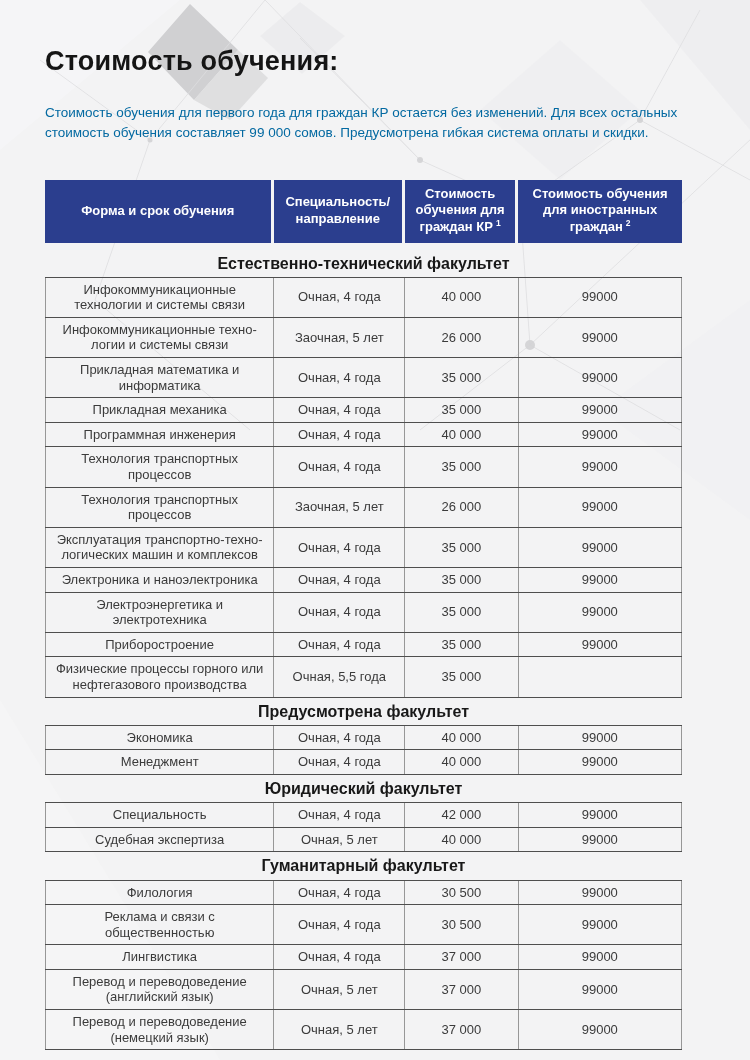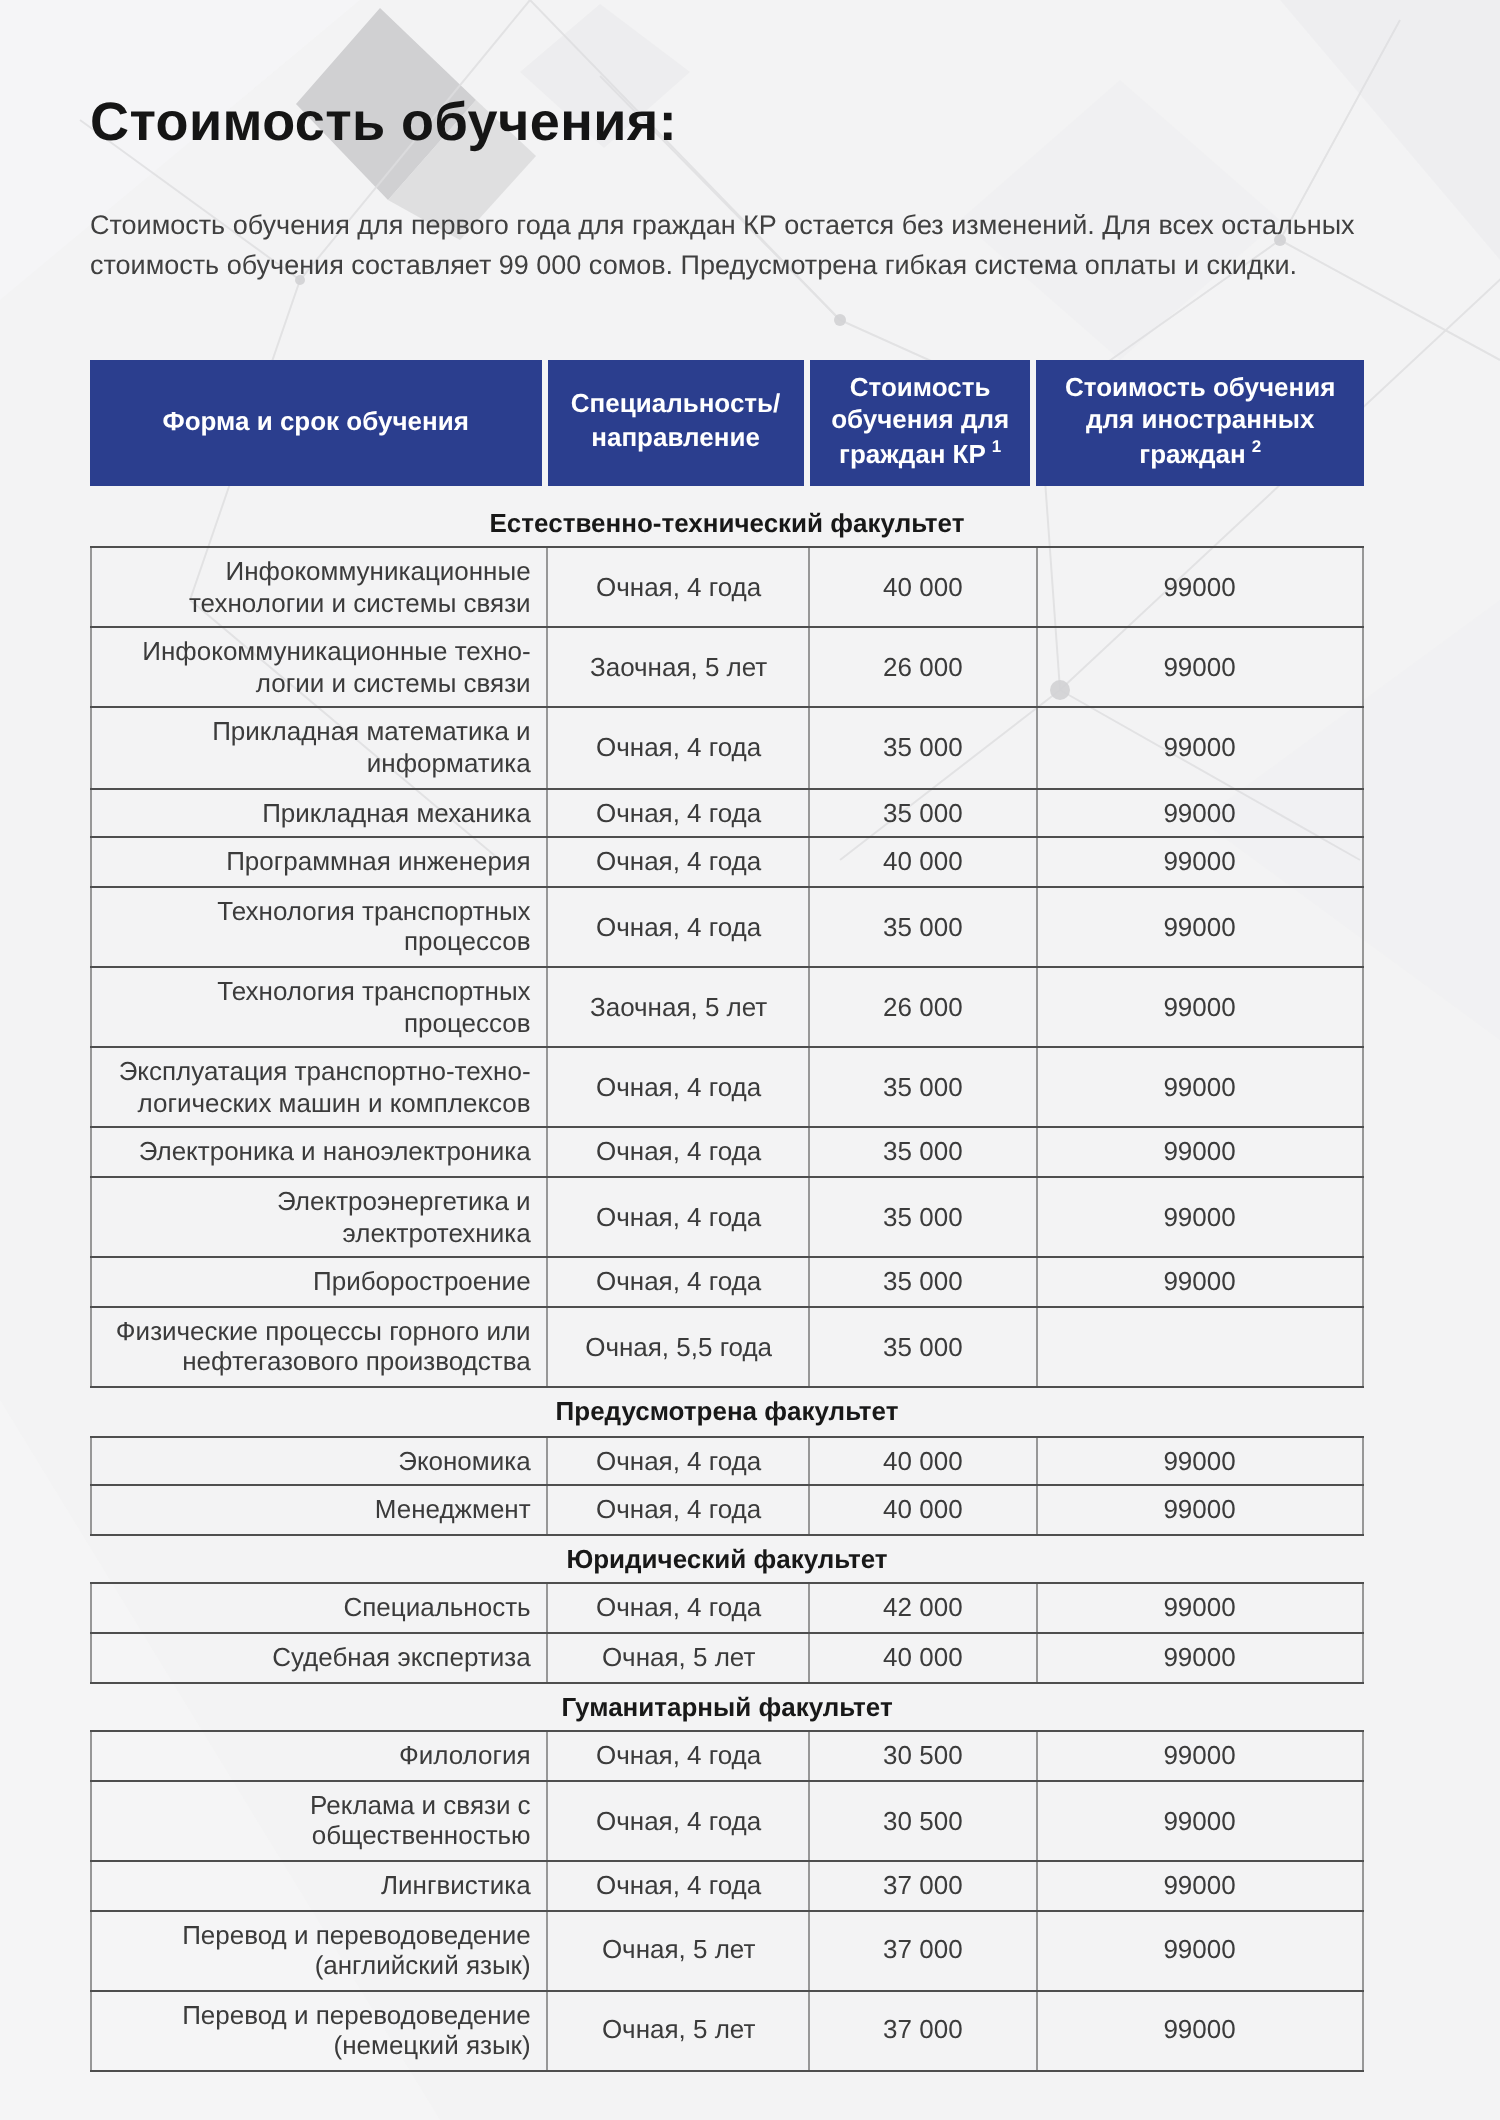--- a/index.html
+++ b/index.html
@@ -10,38 +10,38 @@
   }
   .bg{position:absolute;left:0;top:0;z-index:0;}
   .page{
     position:relative;z-index:1;box-sizing:border-box;
     width:750px;height:1060px;padding:46px 68px 0 45px;
   }
   .title{
     margin:0 0 26px 0;font-size:27px;font-weight:800;color:#151515;letter-spacing:.2px;
   }
   .intro{
-    margin:0 0 36px 0;max-width:664px;font-size:13.5px;line-height:1.5;color:#404040;
+    margin:0 0 36px 0;max-width:664px;font-size:13.5px;line-height:1.5;color:#0369a1;
   }
   .thead{display:grid;grid-template-columns:35.9% 20.6% 17.8% 25.7%;}
   .hcell{
     background:#2b3e8e;color:#ffffff;display:flex;align-items:center;justify-content:center;
     text-align:center;font-size:13px;font-weight:600;line-height:1.3;min-height:62px;
     box-sizing:border-box;padding:6px 8px;border-right:3px solid #f3f3f4;
   }
   .hcell:last-child{border-right:none;}
   .hcell sup{font-size:8.5px;margin-left:3px;line-height:1;}
   table{width:100%;border-collapse:collapse;table-layout:fixed;margin-top:7px;}
   td{font-size:13px;color:#3b3b3b;line-height:1.2;vertical-align:middle;}
   .section-cell{
-    font-weight:700;text-align:center;color:#181818;font-size:13px;
+    font-weight:700;text-align:center;color:#181818;font-size:16px;
     padding:4px;border-bottom:1.5px solid #4e4e4e;
   }
   .data-row td{border-bottom:1.5px solid #4e4e4e;border-right:1px solid #979797;padding:4px 8px;}
-  .data-row td.c0{text-align:right;border-left:1px solid #979797;}
+  .data-row td.c0{text-align:center;border-left:1px solid #979797;}
   .data-row td.c1,.data-row td.c2,.data-row td.c3{text-align:center;}
 </style>
 </head>
 <body>
 
 <svg class="bg" width="750" height="1060" viewBox="0 0 750 1060" aria-hidden="true">
   <rect x="0" y="0" width="750" height="1060" fill="#f3f3f4"></rect>
   <g opacity="0.6">
     <polygon points="0,0 180,0 0,150" fill="#f7f7f8"></polygon>
     <polygon points="640,0 750,0 750,130" fill="#ececee"></polygon>

